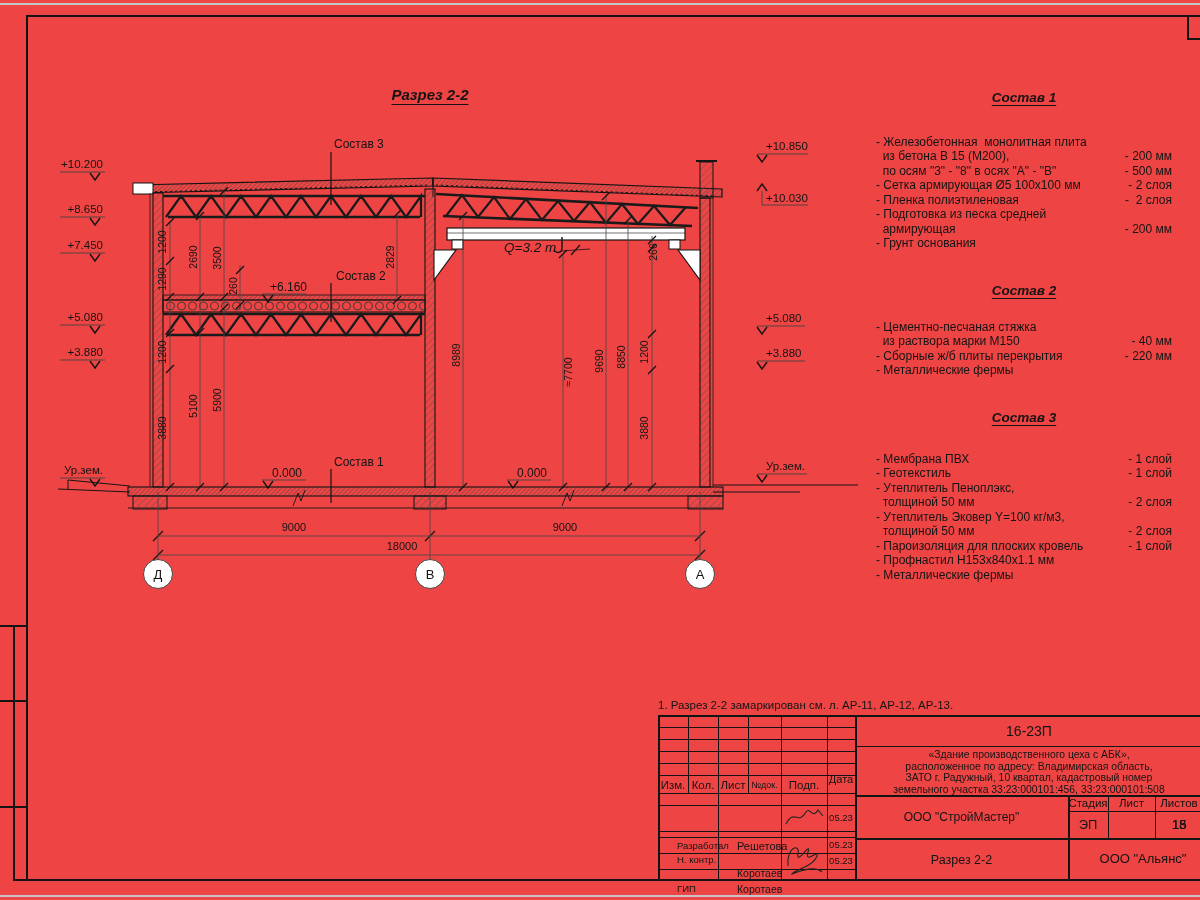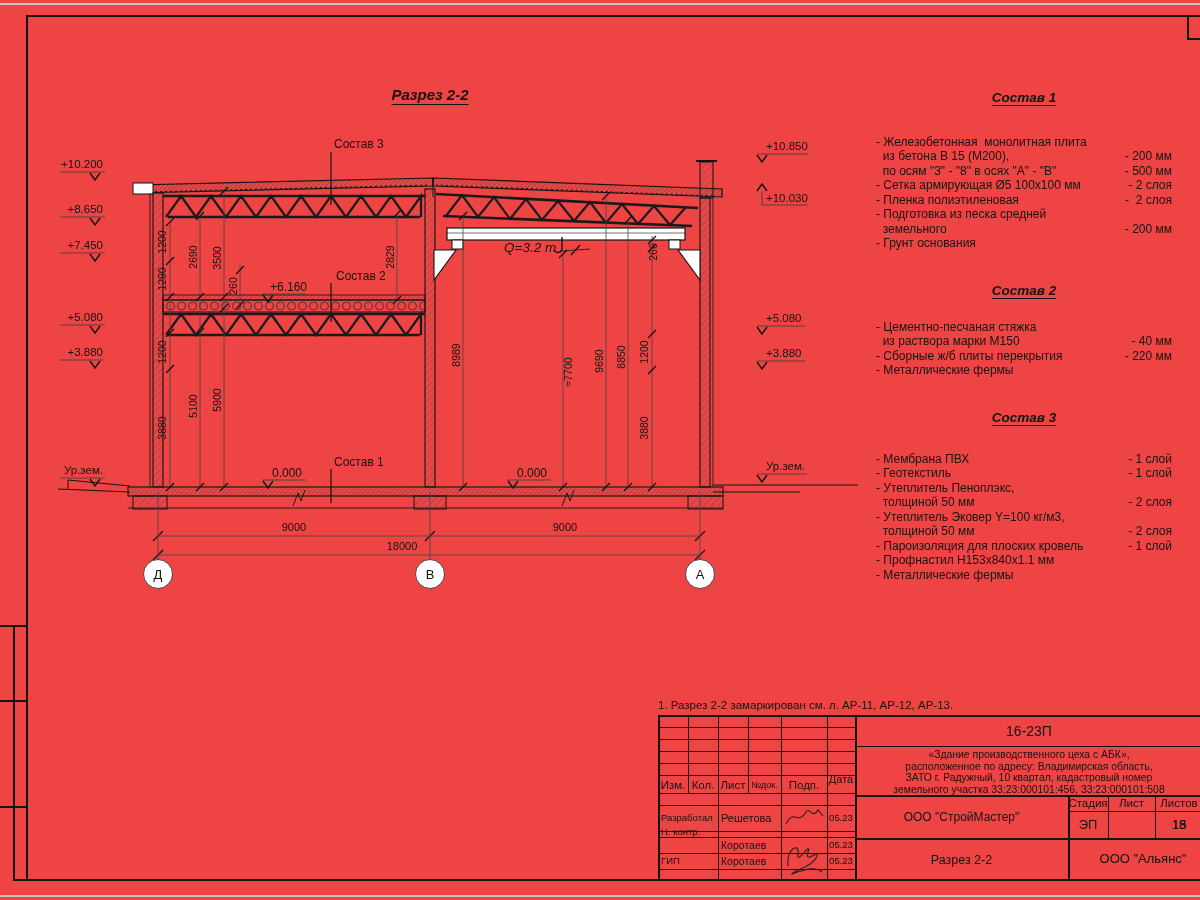--- a/index.html
+++ b/index.html
@@ -4,21 +4,21 @@
 <style>
   html,body{margin:0;padding:0;background:#e9e9e9;}
   .sheet{position:relative;width:1200px;height:900px;background:#ef4444;overflow:hidden;
          font-family:"Liberation Sans",sans-serif;color:#141414;}
   .abs{position:absolute;}
   .hline{position:absolute;background:#141414;}
   .vline{position:absolute;background:#141414;}
   .gline{position:absolute;background:#c6c6c6;}
   .tbc{position:absolute;display:flex;align-items:center;justify-content:center;
        text-align:center;line-height:1.12;}
-  .tbc-left{justify-content:flex-start;text-align:right;padding-left:3px;}
+  .tbc-left{justify-content:flex-start;text-align:right;padding-left:19px;margin-top:28px;}
   .spec{position:absolute;left:876px;width:296px;}
   .spec h3{margin:0;font-size:13.5px;font-style:italic;font-weight:bold;text-align:center;
            text-decoration:underline;text-underline-offset:3px;}
   .spec .rows{margin-top:0;}
   .spec .row{display:flex;justify-content:flex-start;font-size:12px;line-height:14.45px;
              white-space:pre;}
   .spec .row .l{flex:1 1 auto;overflow:hidden;}
   .spec .row .r{flex:0 0 auto;text-align:right;}
   .dtitle{position:absolute;left:340px;top:86px;width:180px;text-align:center;
           font-size:15px;font-style:italic;font-weight:bold;}
@@ -263,21 +263,21 @@
 
   <div class="spec" style="top:90px;">
     <h3>Состав 1</h3>
     <div class="rows" style="margin-top:30px;">
       <div class="row"><span class="l">- Железобетонная  монолитная плита</span><span class="r"></span></div>
       <div class="row"><span class="l">  из бетона В 15 (М200),</span><span class="r">- 200 мм</span></div>
       <div class="row"><span class="l">  по осям "3" - "8" в осях "А" - "В"</span><span class="r">- 500 мм</span></div>
       <div class="row"><span class="l">- Сетка армирующая Ø5 100х100 мм</span><span class="r">- 2 слоя</span></div>
       <div class="row"><span class="l">- Пленка полиэтиленовая</span><span class="r">-  2 слоя</span></div>
       <div class="row"><span class="l">- Подготовка из песка средней</span><span class="r"></span></div>
-      <div class="row"><span class="l">  земельного</span><span class="r">- 200 мм</span></div>
+      <div class="row"><span class="l">  армирующая</span><span class="r">- 200 мм</span></div>
       <div class="row"><span class="l">- Грунт основания</span><span class="r"></span></div>
     </div>
   </div>
 
   <div class="spec" style="top:283px;">
     <h3>Состав 2</h3>
     <div class="rows" style="margin-top:22px;">
       <div class="row"><span class="l">- Цементно-песчаная стяжка</span><span class="r"></span></div>
       <div class="row"><span class="l">  из раствора марки М150</span><span class="r">- 40 мм</span></div>
       <div class="row"><span class="l">- Сборные ж/б плиты перекрытия</span><span class="r">- 220 мм</span></div>

